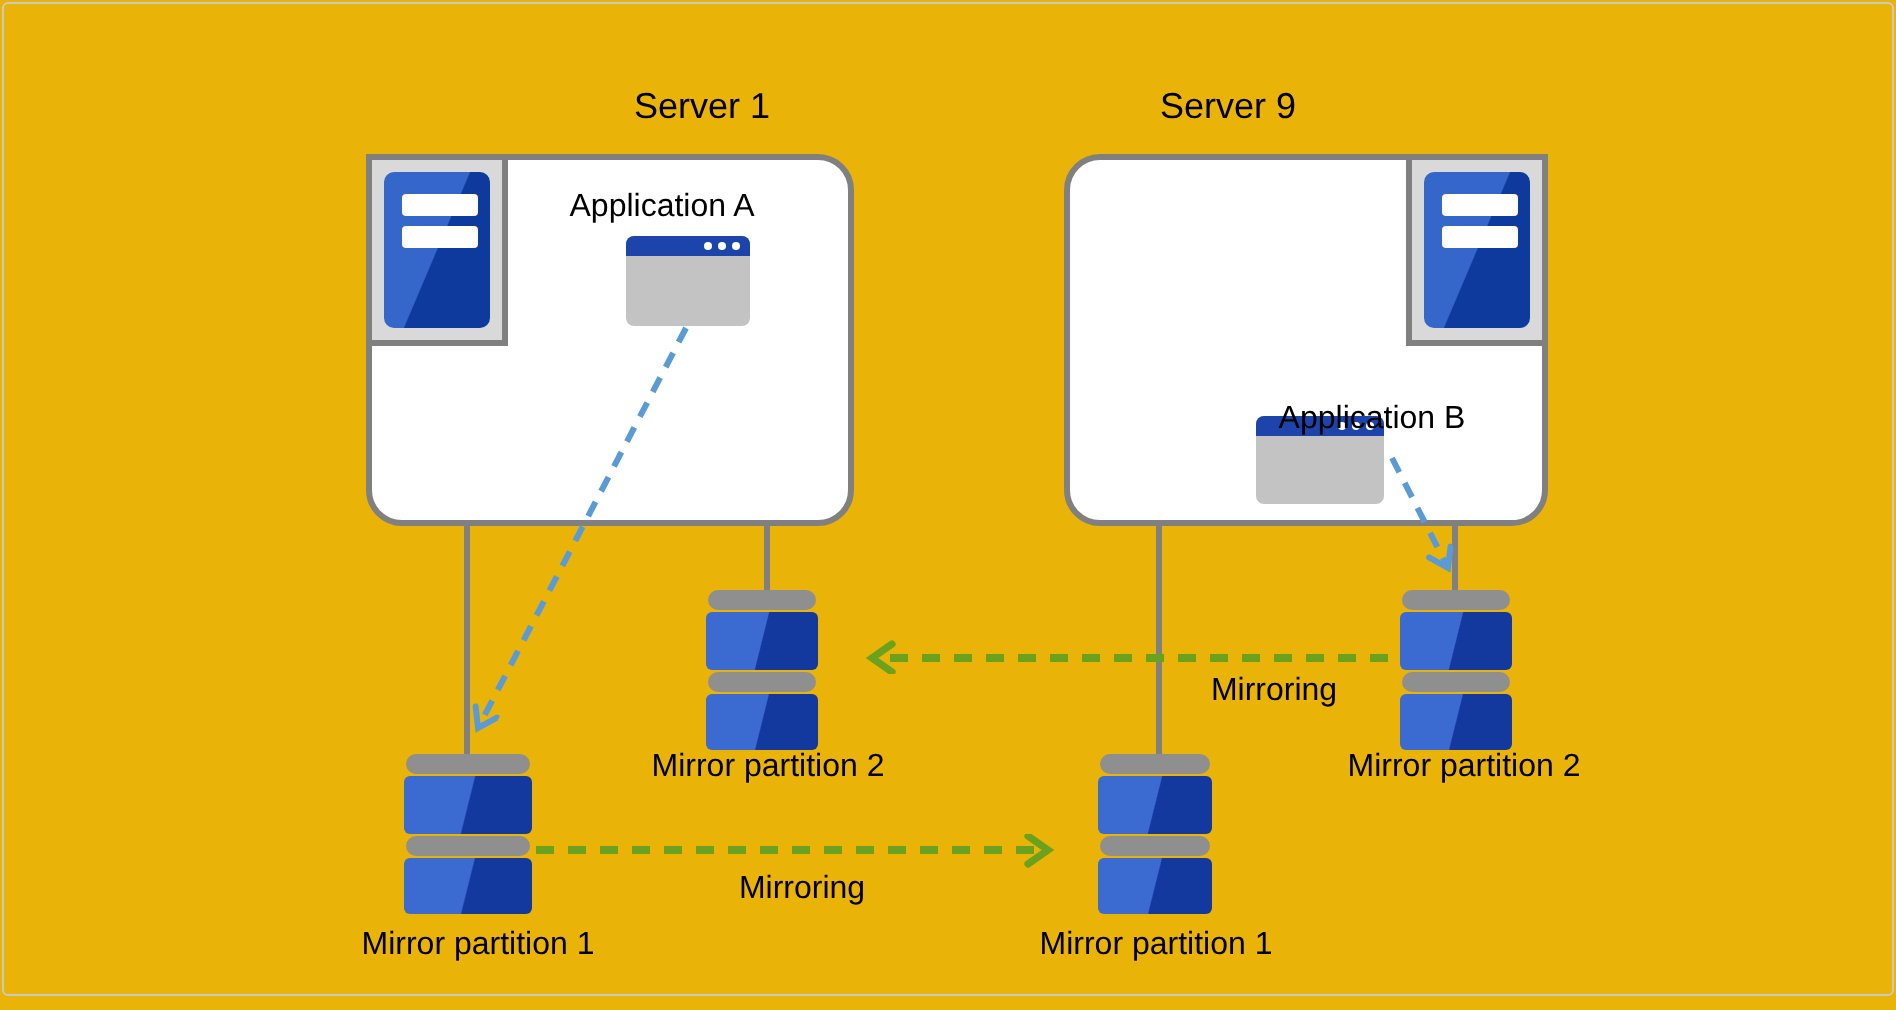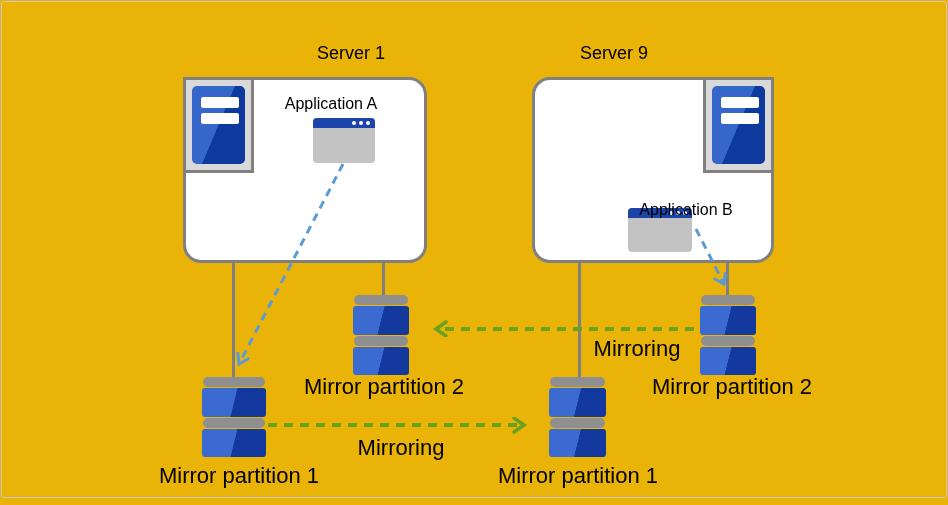--- a/index.html
+++ b/index.html
@@ -55,21 +55,21 @@
   #lp1{left:202px;top:377px;width:64px;}
   #lp2{left:353px;top:295px;width:56px;}
   #rp1{left:549px;top:377px;width:57px;}
   #rp2{left:700px;top:295px;width:56px;}
   .cap{height:10px;background:#8f8f8f;border-radius:5px;margin:0 1px;}
   .pbody{height:29px;border-radius:3px;
     background:linear-gradient(104deg,#3b6ad0 49.5%,#13399f 50.5%);}
   .pbody.last{height:28px;}
 
   .lbl{position:absolute;transform:translateX(-50%);white-space:nowrap;
-       font-size:22px;line-height:1.2;}
+       font-size:16px;line-height:1.2;}
   .lbl.server{font-size:18px;}
   .lbl.app{font-size:16px;}
   #lbl-server1{left:351px;top:43px;}
   #lbl-server2{left:614px;top:43px;}
   #lbl-appA{left:331px;top:94px;}
   #lbl-appB{left:686px;top:184px;margin-top:16px;}
   #lbl-lp2{left:384px;top:374px;}
   #lbl-lp1{left:239px;top:463px;}
   #lbl-rp2{left:732px;top:374px;}
   #lbl-rp1{left:578px;top:463px;}

